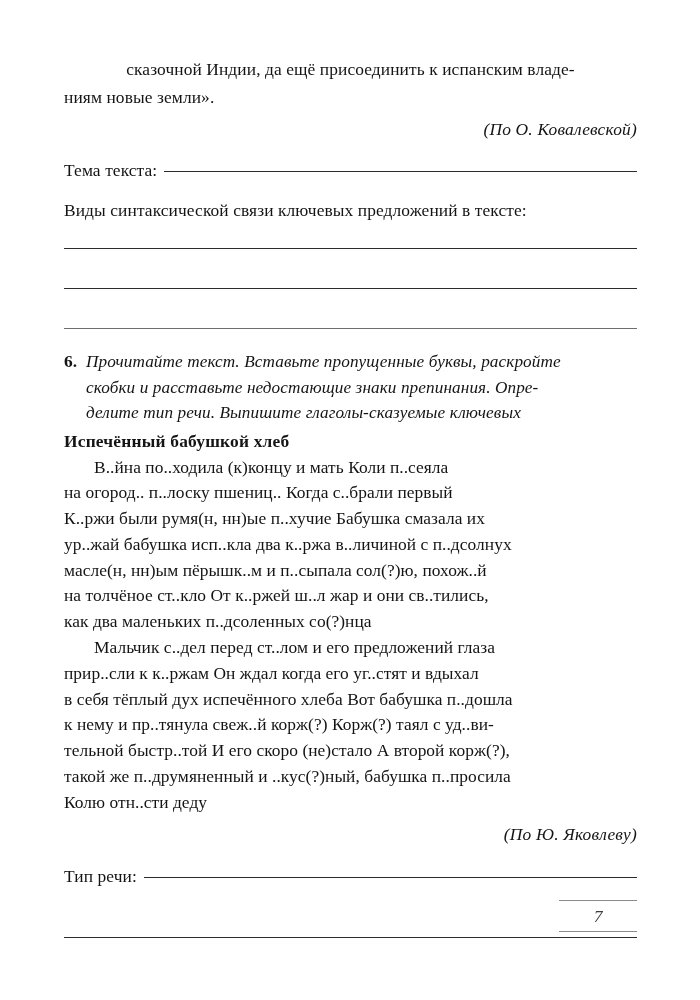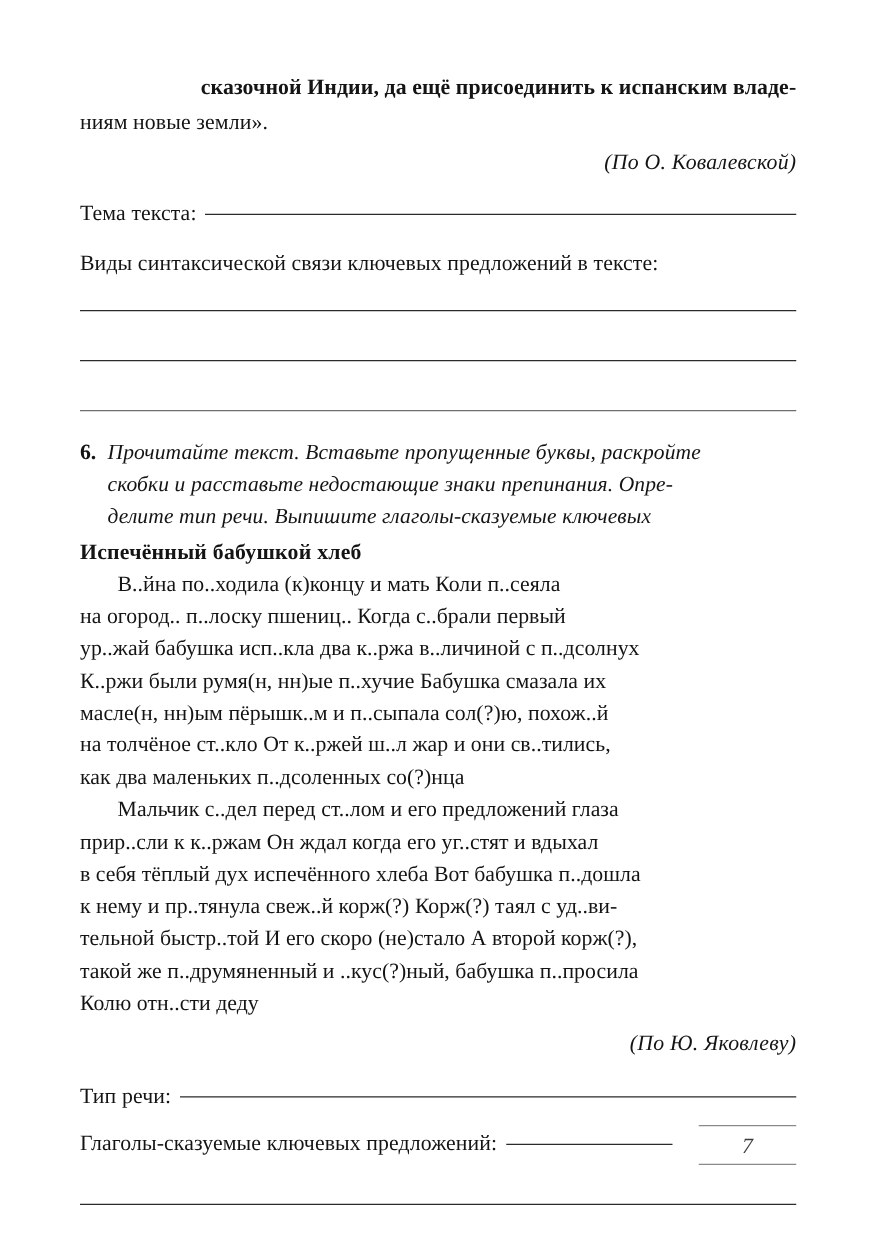--- a/index.html
+++ b/index.html
@@ -32,22 +32,21 @@
     margin: 0;
     padding-top: 55px;
     letter-spacing: .1px;
   }
   .cont-para .ln {
     display: block;
     white-space: nowrap;
   }
   .cont-para .ln.justify {
     display: flex;
-    justify-content: flex-end;
-    font-weight: bold;
+    justify-content: center;
   }
 
   .attrib {
     font-size: 17.4px;
     line-height: 28px;
     font-style: italic;
     text-align: right;
     margin: 0;
     padding-top: 4px;
     letter-spacing: .2px;
@@ -221,24 +220,24 @@
     <div class="passage-title">Испечённый бабушкой хлеб</div>
 
     <div class="passage">
       <span class="ln justify indent">
         <span>В..йна по..ходила (к)концу и мать Коли п..сеяла</span>
       </span>
       <span class="ln justify">
         <span>на огород.. п..лоску пшениц.. Когда с..брали первый</span>
       </span>
       <span class="ln justify">
+        <span>К..ржи были румя(н, нн)ые п..хучие Бабушка смазала их</span>
+      </span>
+      <span class="ln justify">
         <span>ур..жай бабушка исп..кла два к..ржа в..личиной с п..дсолнух</span>
-      </span>
-      <span class="ln justify">
-        <span>К..ржи были румя(н, нн)ые п..хучие Бабушка смазала их</span>
       </span>
       <span class="ln justify">
         <span>масле(н, нн)ым пёрышк..м и п..сыпала сол(?)ю, похож..й</span>
       </span>
       <span class="ln justify">
         <span>на толчёное ст..кло От к..ржей ш..л жар и они св..тились,</span>
       </span>
       <span class="ln">
         <span>как два маленьких п..дсоленных со(?)нца</span>
       </span>
@@ -270,24 +269,20 @@
 
     <div class="attrib">(По Ю. Яковлеву)</div>
 
     <div style="height:15px"></div>
     <div class="fill-row">
       <span class="lbl">Тип речи:</span>
       <span class="rule"></span>
     </div>
 
     <div style="height:12px"></div>
-    <div class="fill-row">
-      <span class="lbl">Глаголы-сказуемые ключевых предложений:</span>
-      <span class="rule short"></span>
-    </div>
 
     <div style="height:36px"></div>
     <div class="blank-rule"></div>
   </div>
 
   <div class="page-num-box" style="top:900px">
     <div class="pn-line"></div>
     <div class="pn">7</div>
     <div class="pn-line"></div>
   </div>

